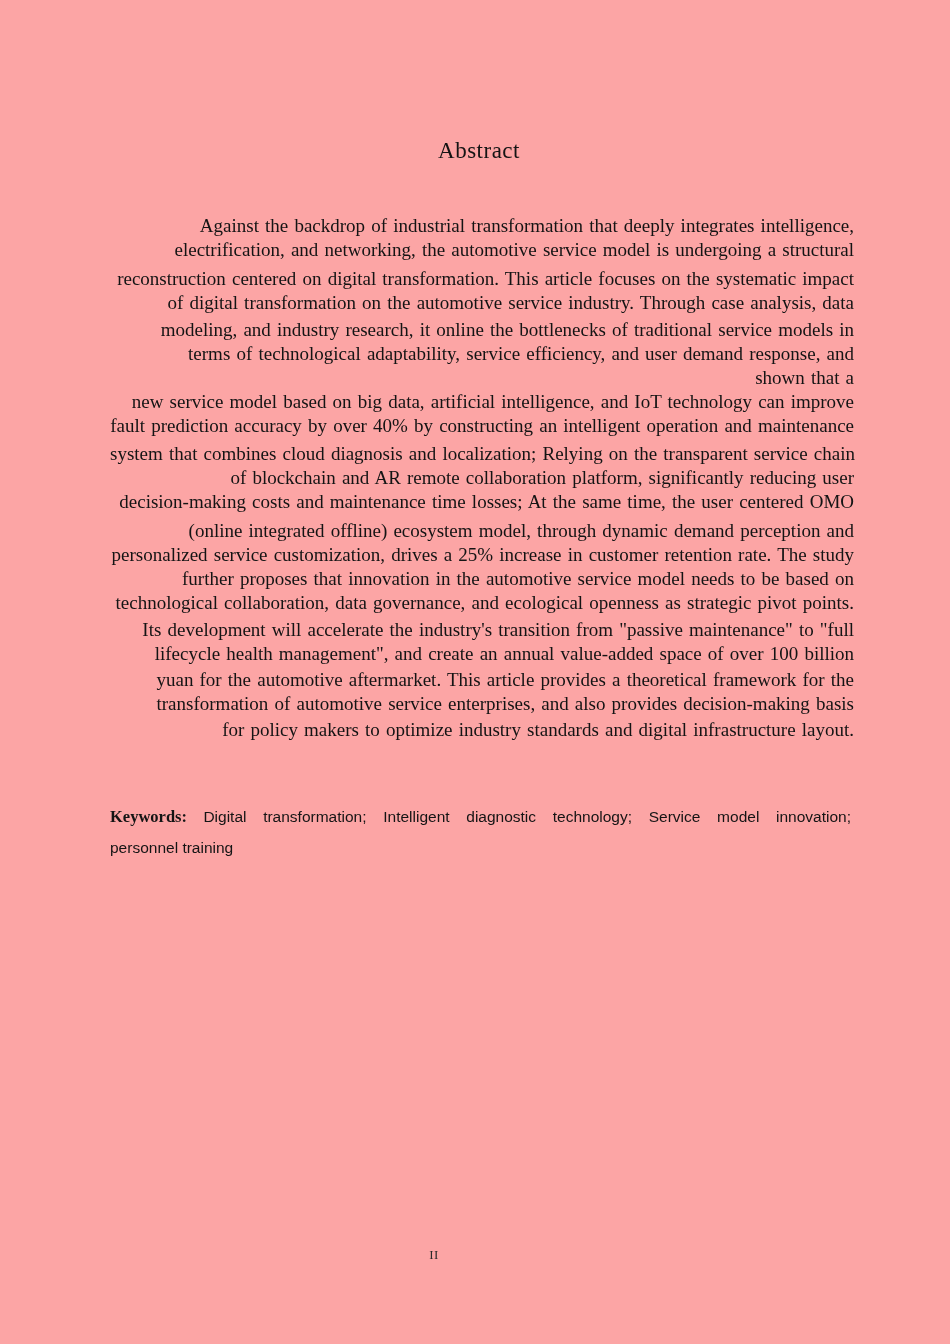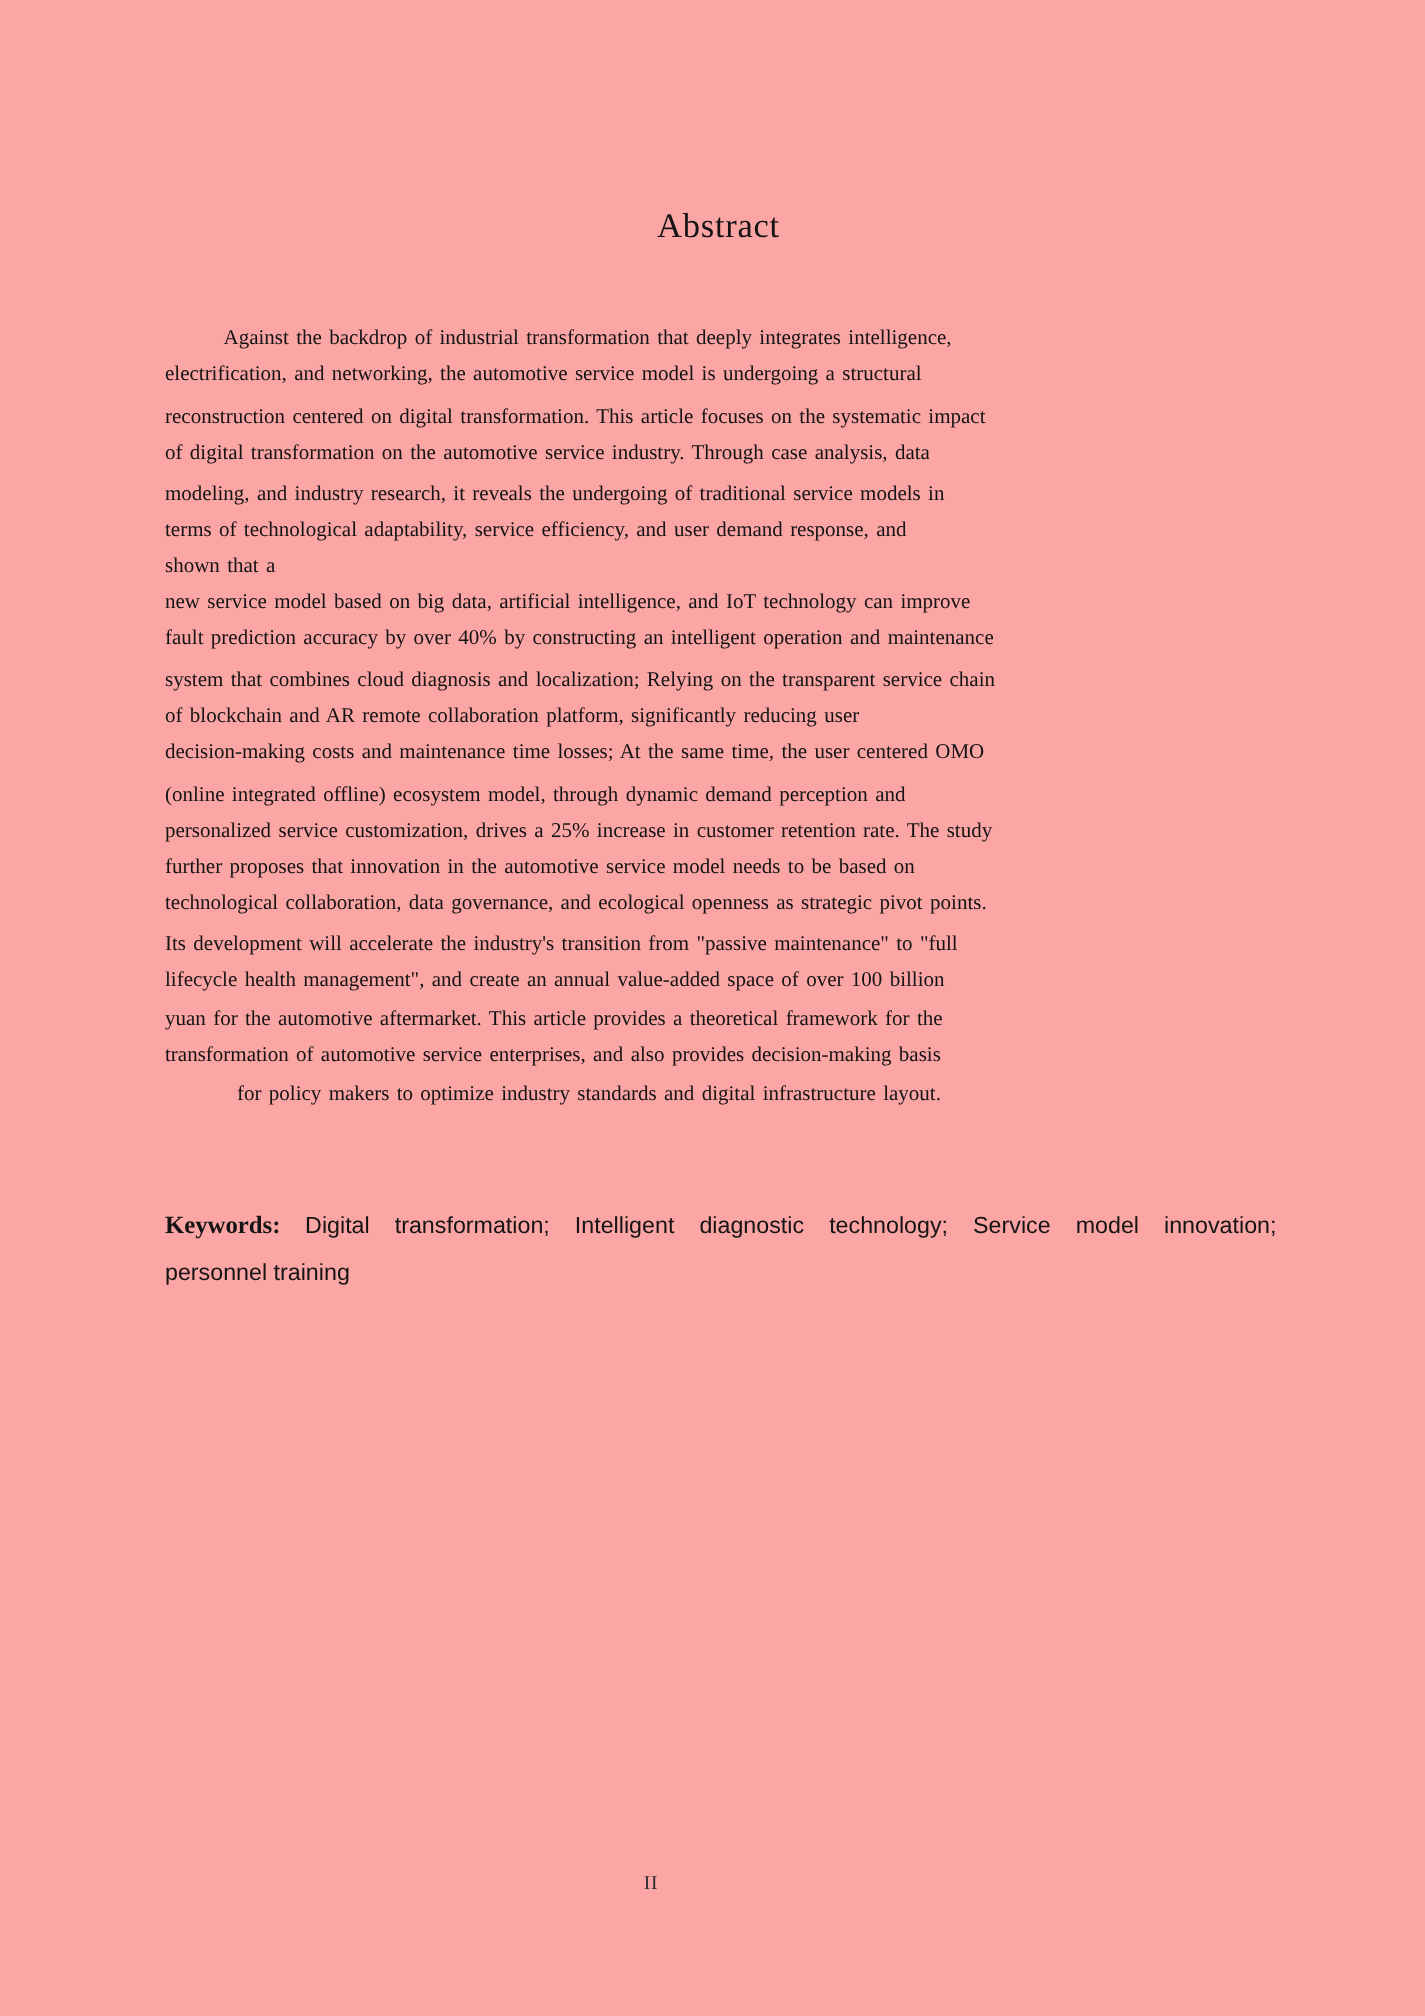--- a/index.html
+++ b/index.html
@@ -25,22 +25,23 @@
     font-size: 23px;
     line-height: 32px;
     font-weight: normal;
     letter-spacing: 0.5px;
   }
   .abstract-body {
     position: absolute;
     top: 214px;
     left: 110px;
     width: 744px;
-    font-size: 14px;
+    font-size: 19px;
     word-spacing: 1.4px;
+    text-align: right;
   }
   .abstract-body .abs-line {
     line-height: 24px;
     white-space: pre;
   }
   .abstract-body .abs-line:first-child { padding-left: 39px; }
   
   .abstract-body .abs-line:nth-child(3)  { margin-top: 5px; }
   .abstract-body .abs-line:nth-child(5)  { margin-top: 3px; }
   .abstract-body .abs-line:nth-child(10) { margin-top: 4px; }
@@ -91,21 +92,21 @@
 
 <div class="page">
 
   <h1 class="doc-title">Abstract</h1>
 
   <div class="abstract-body">
       <div class="abs-line">Against the backdrop of industrial transformation that deeply integrates intelligence,</div>
       <div class="abs-line">electrification, and networking, the automotive service model is undergoing a structural</div>
       <div class="abs-line">reconstruction centered on digital transformation. This article focuses on the systematic impact</div>
       <div class="abs-line">of digital transformation on the automotive service industry. Through case analysis, data</div>
-      <div class="abs-line">modeling, and industry research, it reveals the undergoing of traditional service models in</div>
+      <div class="abs-line">modeling, and industry research, it online the bottlenecks of traditional service models in</div>
       <div class="abs-line">terms of technological adaptability, service efficiency, and user demand response, and</div>
       <div class="abs-line">shown that a</div>
       <div class="abs-line">new service model based on big data, artificial intelligence, and IoT technology can improve</div>
       <div class="abs-line">fault prediction accuracy by over 40% by constructing an intelligent operation and maintenance</div>
       <div class="abs-line">system that combines cloud diagnosis and localization; Relying on the transparent service chain</div>
       <div class="abs-line">of blockchain and AR remote collaboration platform, significantly reducing user</div>
       <div class="abs-line">decision-making costs and maintenance time losses; At the same time, the user centered OMO</div>
       <div class="abs-line">(online integrated offline) ecosystem model, through dynamic demand perception and</div>
       <div class="abs-line">personalized service customization, drives a 25% increase in customer retention rate. The study</div>
       <div class="abs-line">further proposes that innovation in the automotive service model needs to be based on</div>

